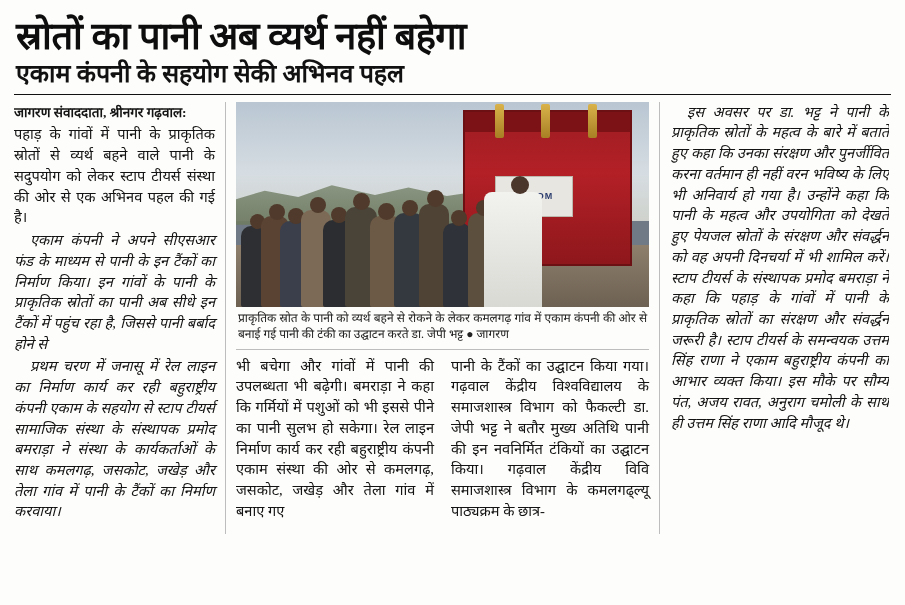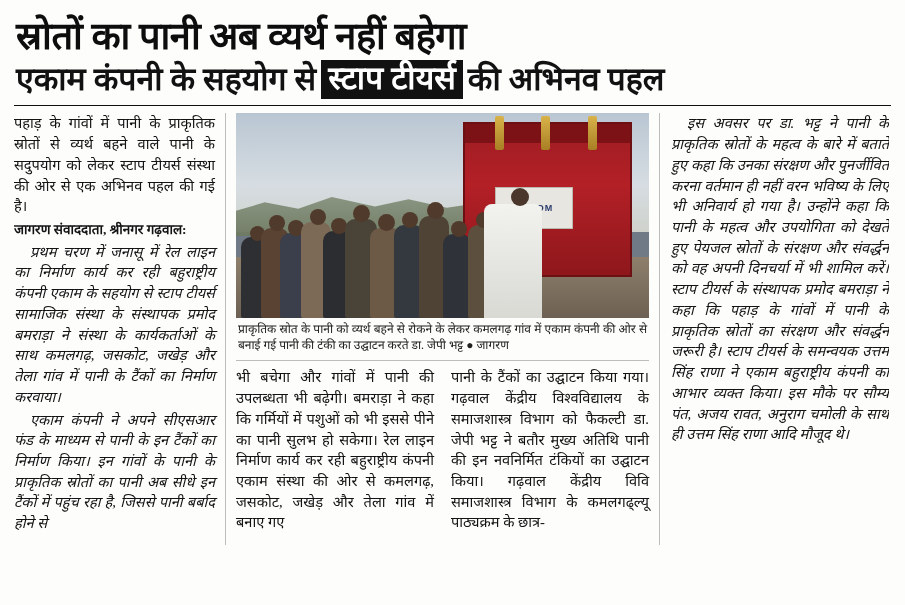--- a/index.html
+++ b/index.html
@@ -34,21 +34,21 @@
     margin: 6px 0 2px 2px;
     white-space: nowrap;
   }
   .subhead-wrap {
     display: flex;
     align-items: center;
     gap: 0px;
     margin: 4px 0 6px 2px;
     font-family: "Liberation Serif", serif;
     font-weight: bold;
-    font-size: 32px;
+    font-size: 25px;
     line-height: 1.1;
     color: #111;
     white-space: nowrap;
   }
   .subhead-hl {
     background: #111;
     color: #fff;
     padding: 1px 7px 3px 7px;
     margin: 0 5px;
     display: inline-block;
@@ -207,35 +207,34 @@
 </style>
 </head>
 <body>
 
 <div class="page">
 
   <h1 class="headline">स्रोतों का पानी अब व्यर्थ नहीं बहेगा</h1>
 
   <div class="subhead-wrap">
     <span>एकाम कंपनी के सहयोग से</span>
-    <span class="subhead-hl">स्टाप टीयर्स</span>
     <span>की अभिनव पहल</span>
   </div>
 
   <div class="rule"></div>
 
   <div class="columns">
 
     <div class="col col-1">
-      <p>पहाड़ के गांवों में पानी के प्राकृतिक स्रोतों से व्यर्थ बहने वाले पानी के सदुपयोग को लेकर स्टाप टीयर्स संस्था की ओर से एक अभिनव पहल की गई है।</p>
       <p>
         <span class="byline">जागरण संवाददाता, श्रीनगर गढ़वाल:</span>
       </p>
+      <p>पहाड़ के गांवों में पानी के प्राकृतिक स्रोतों से व्यर्थ बहने वाले पानी के सदुपयोग को लेकर स्टाप टीयर्स संस्था की ओर से एक अभिनव पहल की गई है।</p>
+      <p class="indent">एकाम कंपनी ने अपने सीएसआर फंड के माध्यम से पानी के इन टैंकों का निर्माण किया। इन गांवों के पानी के प्राकृतिक स्रोतों का पानी अब सीधे इन टैंकों में पहुंच रहा है, जिससे पानी बर्बाद होने से</p>
       <p class="indent">प्रथम चरण में जनासू में रेल लाइन का निर्माण कार्य कर रही बहुराष्ट्रीय कंपनी एकाम के सहयोग से स्टाप टीयर्स सामाजिक संस्था के संस्थापक प्रमोद बमराड़ा ने संस्था के कार्यकर्ताओं के साथ कमलगढ़, जसकोट, जखेड़ और तेला गांव में पानी के टैंकों का निर्माण करवाया।</p>
-      <p class="indent">एकाम कंपनी ने अपने सीएसआर फंड के माध्यम से पानी के इन टैंकों का निर्माण किया। इन गांवों के पानी के प्राकृतिक स्रोतों का पानी अब सीधे इन टैंकों में पहुंच रहा है, जिससे पानी बर्बाद होने से</p>
     </div>
 
     <div class="col col-mid">
       <div class="photo-block">
         <div class="photo">
           <div class="sky"></div>
           <div class="hill"></div>
           <div class="ground"></div>
 
           <div class="tank">

